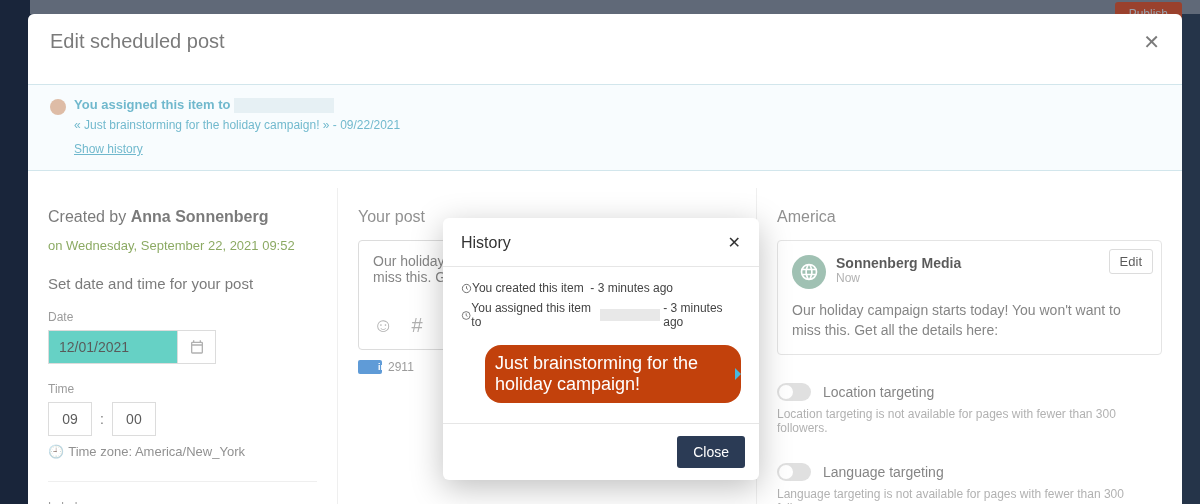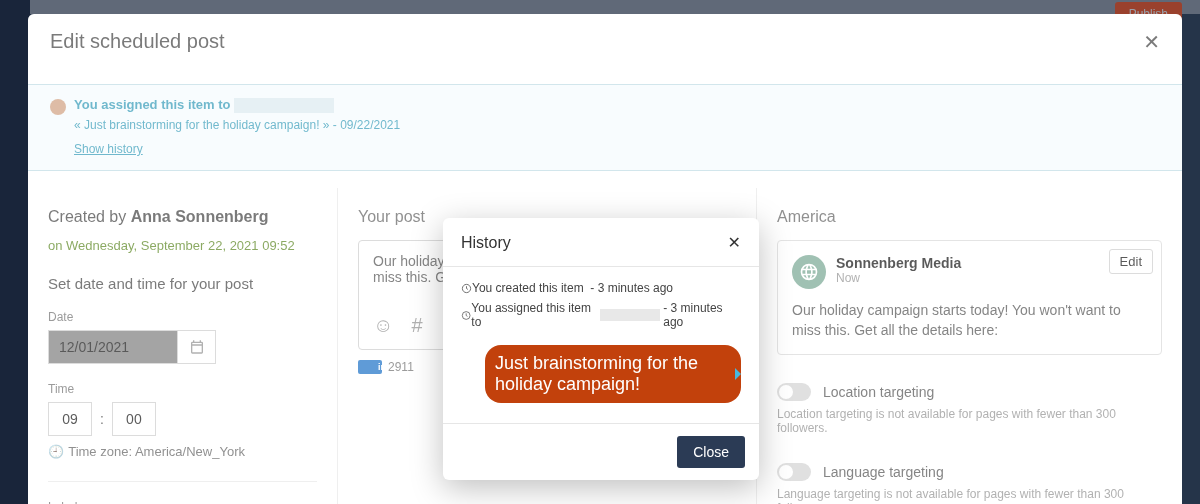--- a/index.html
+++ b/index.html
@@ -74,21 +74,21 @@
 
 .created { color: #333; font-size: 16px; }
 .created b { font-weight: 700; }
 .created-date { font-size: 13px; color: #4d7c0f; margin-top: 12px; }
 .section-h { font-size: 15px; margin-top: 22px; color: #333; }
 .field-label { font-size: 12px; color: #666; margin-top: 18px; margin-bottom: 6px; }
 
 .date-row { display: flex; gap: 0; }
 .date-input {
   border: 1px solid #c9c9c9; padding: 8px 10px; font-size: 14px;
-  width: 130px; background: #737373;
+  width: 130px; background: #14b8a6;
 }
 .date-cal {
   border: 1px solid #c9c9c9; border-left: none; width: 38px;
   display: flex; align-items: center; justify-content: center;
   background: #fff;
 }
 .cal-icon { width: 16px; height: 16px; fill: #888; }
 
 .time-row { display: flex; align-items: center; gap: 8px; }
 .time-box {

